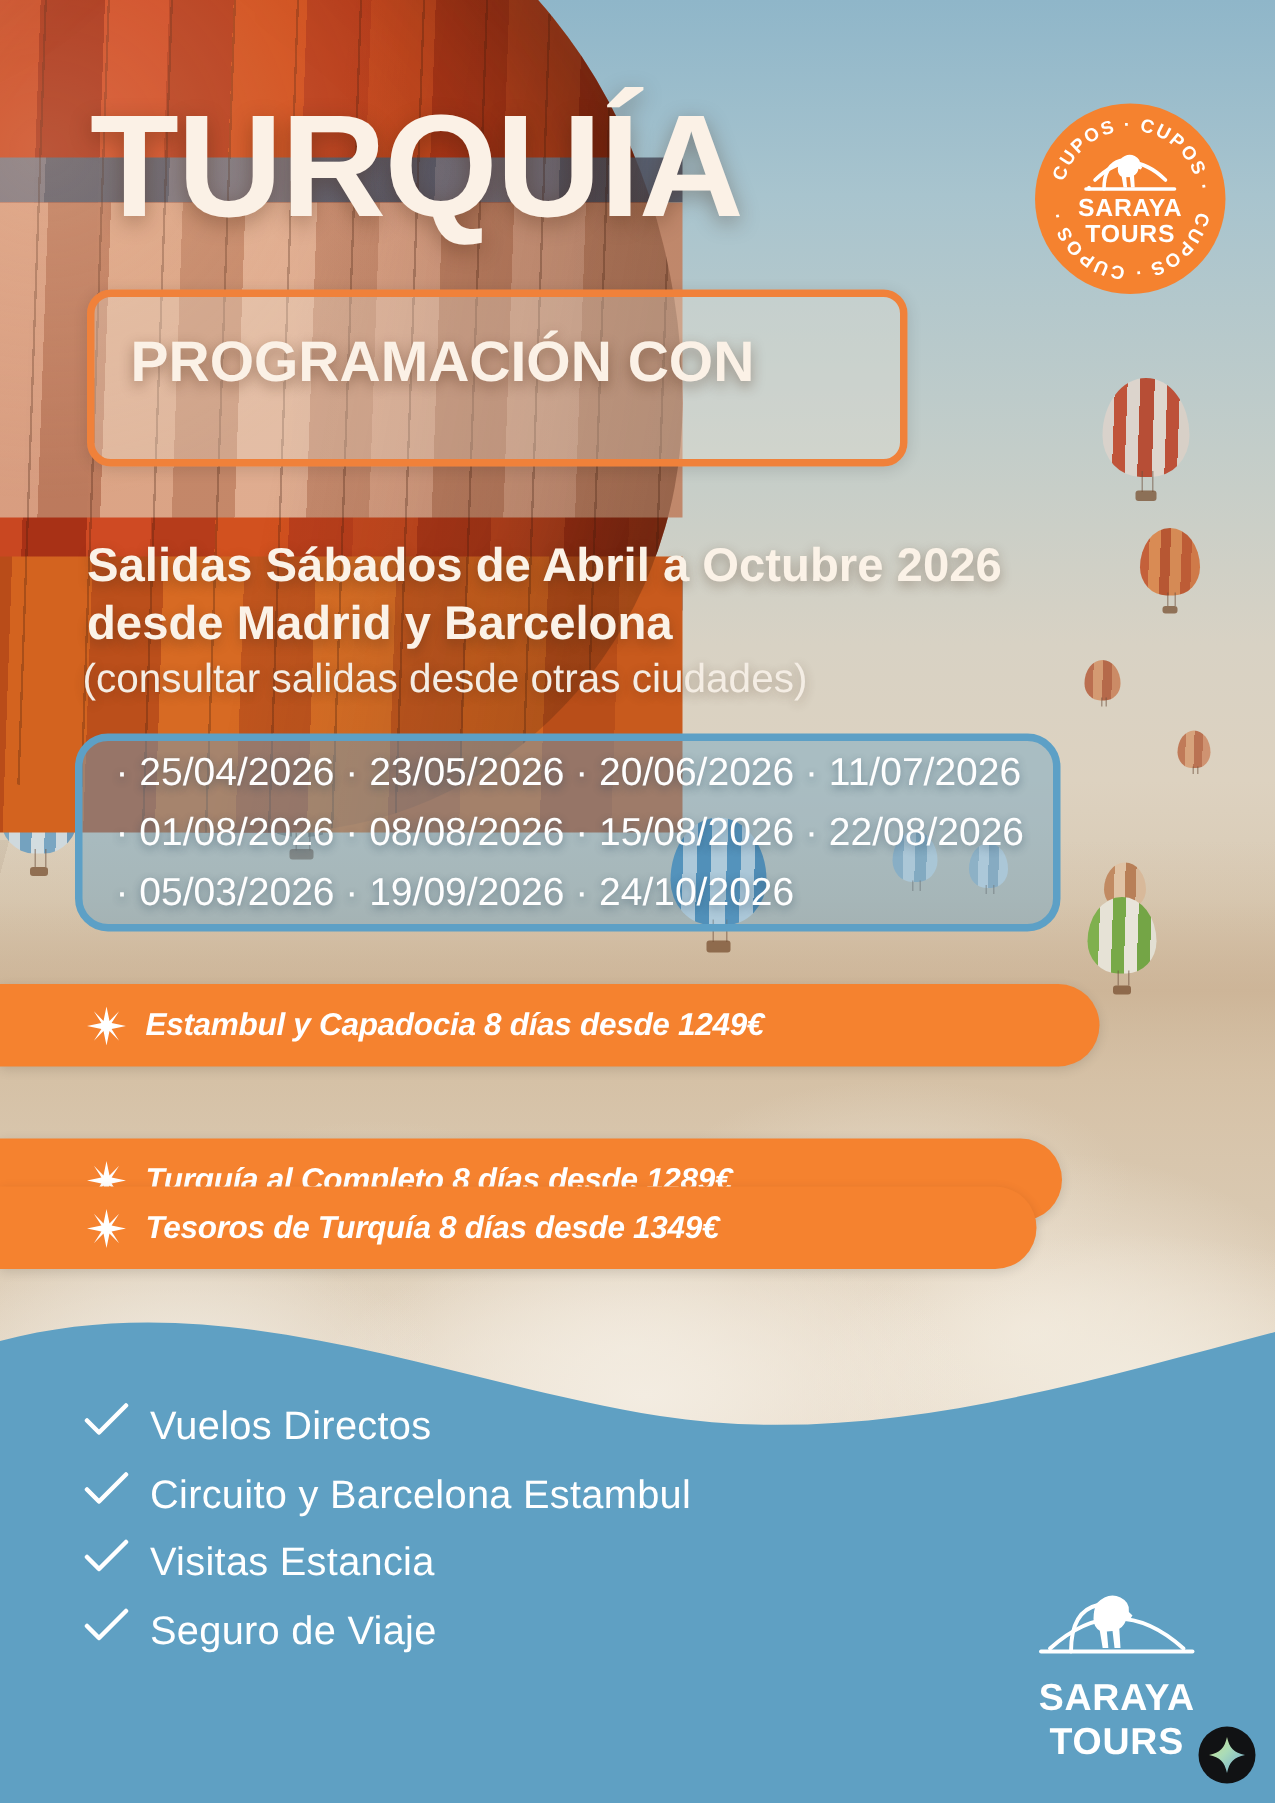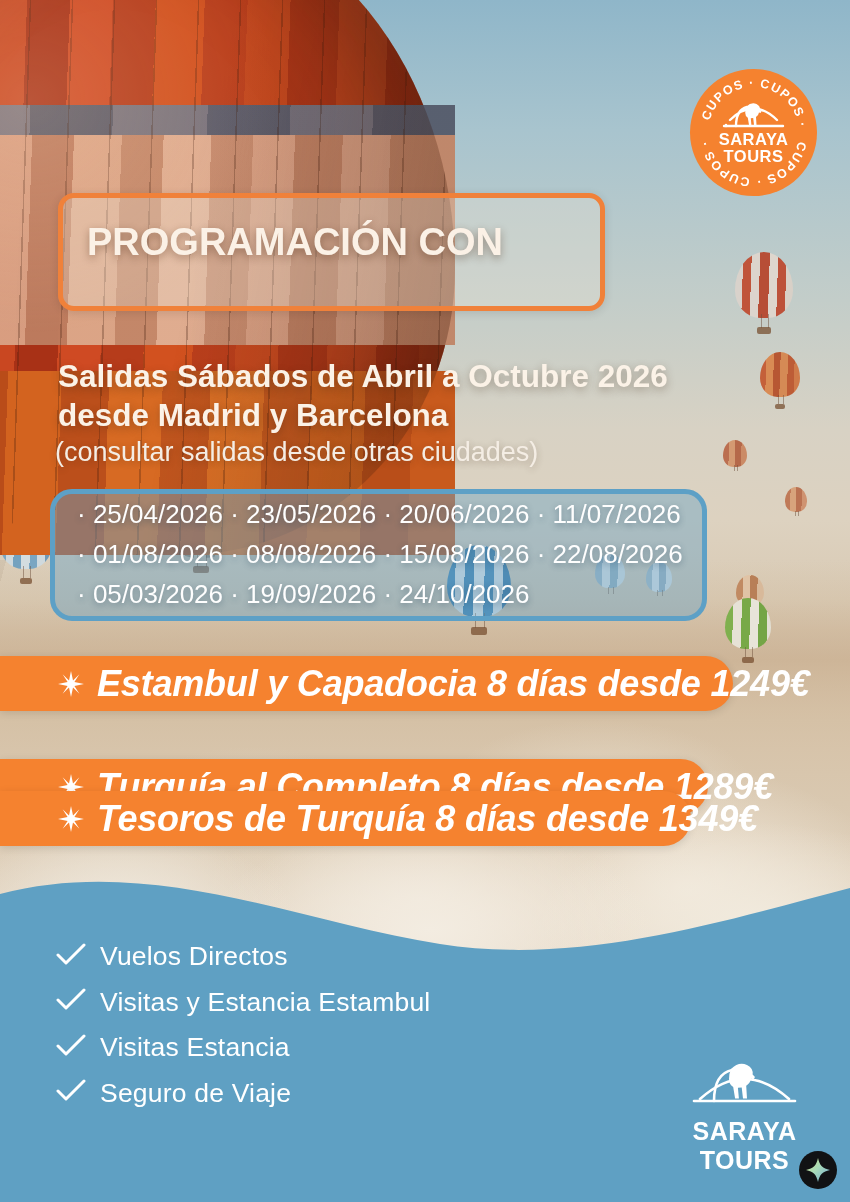--- a/index.html
+++ b/index.html
@@ -196,30 +196,30 @@
     background:#F5822F; border-radius:0 28px 28px 0;
     display:flex; align-items:center;
     box-shadow:0 2px 8px rgba(0,0,0,.12);
   }
   .banner .star{
     margin-left:58px; margin-right:13px; flex:0 0 auto;
     display:block;
   }
   .banner .btxt{
     color:#fff; font-weight:bold; font-style:italic;
-    font-size:36px; letter-spacing:-.2px; white-space:nowrap;
+    font-size:21px; letter-spacing:-.2px; white-space:nowrap;
   }
   .b1{ top:656px; width:733px; }
   .b2{ top:723px; width:708px;margin-top:36px; }
   .b3{ top:791px; width:691px; }
 
   
   .feat{ position:absolute; left:56px; top:935px; width:560px; }
   .feat .item{
-    display:flex; align-items:center; height:43px; margin-bottom:2px;
+    display:flex; align-items:flex-start; height:43px; margin-bottom:2px;
   }
   .feat .chk{ flex:0 0 auto; width:44px; }
   .feat .ftxt{
     color:#FFFFFF; font-size:26.5px; font-weight:400; letter-spacing:.2px;
     white-space:nowrap;
   }
   .feat .item + .item{ margin-top:2.5px; }
 
   
   .blogo{ position:absolute; left:672px; top:1053px; width:145px; }
@@ -289,20 +289,21 @@
       <div class="lower"></div>
     </div>
     <div class="balloon-seams"></div>
     <div class="balloon-shade"></div>
   </div>
 
   <svg class="wave" viewBox="0 0 850 342" preserveAspectRatio="none">
     <path d="M0,34 C150,-6 300,62 440,84 C580,106 720,62 850,28 L850,342 L0,342 Z" fill="#5FA0C3"></path>
   </svg>
 
+  <div class="title">TURQUÍA</div>
 
   <div class="badge">
     <svg class="bmark" viewBox="0 0 127 127">
       <defs>
         <path id="ctop" d="M 18,63.5 A 45.5,45.5 0 0 1 109,63.5"></path>
         <path id="cbot" d="M 109,63.5 A 45.5,45.5 0 0 1 18,63.5"></path>
       </defs>
       <text font-family="Liberation Sans, sans-serif" font-size="12.5" font-weight="bold" fill="#ffffff" letter-spacing="1.3">
         <textPath href="#ctop" startOffset="8%">CUPOS · CUPOS ·</textPath>
       </text>
@@ -383,21 +384,21 @@
           </svg>
       </span>
       <span class="ftxt">Vuelos Directos</span>
     </div>
     <div class="item">
       <span class="chk">
         <svg width="30" height="24" viewBox="0 0 30 24">
             <path d="M2,12 L10,20 L28,2" fill="none" stroke="#ffffff" stroke-width="3" stroke-linecap="round" stroke-linejoin="round"></path>
           </svg>
       </span>
-      <span class="ftxt">Visitas y Estancia Estambul</span>
+      <span class="ftxt">Circuito y Barcelona Estambul</span>
     </div>
     <div class="item">
       <span class="chk">
         <svg width="30" height="24" viewBox="0 0 30 24">
             <path d="M2,12 L10,20 L28,2" fill="none" stroke="#ffffff" stroke-width="3" stroke-linecap="round" stroke-linejoin="round"></path>
           </svg>
       </span>
       <span class="ftxt">Visitas Estancia</span>
     </div>
     <div class="item">

